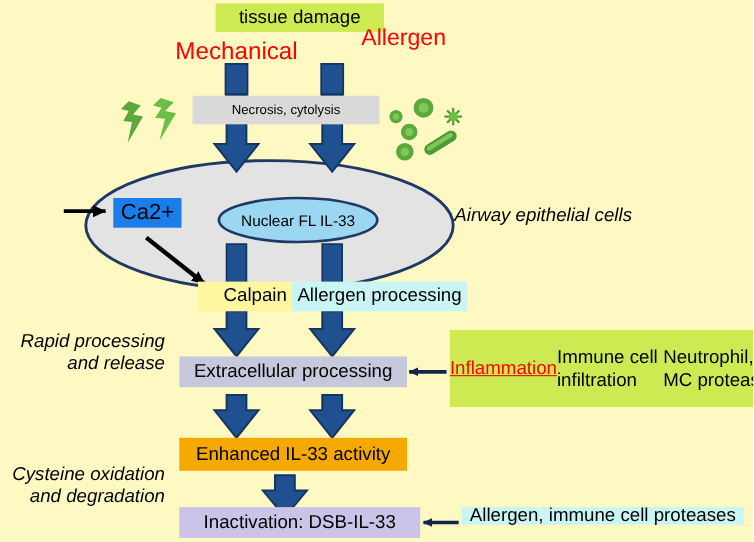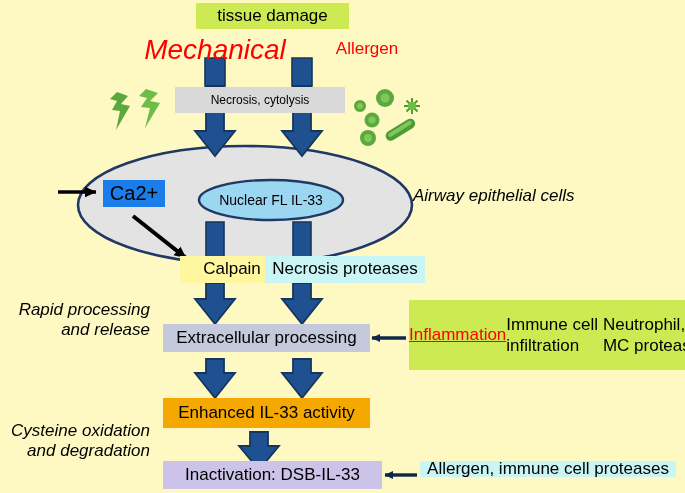--- a/index.html
+++ b/index.html
@@ -171,25 +171,25 @@
         <rect x="384" y="125" width="33" height="10" rx="5" fill="#4E9A35"></rect>
         <rect x="387" y="127" width="27" height="4" rx="2" fill="#7FC75B"></rect>
       </g>
     </g>
   </svg>
 
   <div class="box" style="left:196px; top:3px; width:153px; height:26px; background:#CDEA52; font-size:17px;">
     <span>tissue damage</span>
   </div>
 
-  <div class="redlabel" style="left:136px; top:34px; width:158px; font-size:28px;font-style:italic;">
+  <div class="redlabel" style="left:136px; top:34px; width:158px; font-size:22px;">
     <span>Mechanical</span>
   </div>
 
-  <div class="redlabel" style="left:240px; top:39px; width:158px; font-size:17px;padding-left:48px;">
+  <div class="redlabel" style="left:240px; top:23px; width:158px; font-size:21px;padding-left:48px;">
     <span>Allergen</span>
   </div>
 
   <div class="box" style="left:175px; top:87px; width:170px; height:26px; background:#D9D9D9; font-size:12px;">
     <span>Necrosis, cytolysis</span>
   </div>
 
   <div class="caption" style="left:413px; top:186px; font-size:17px;">
     <span>Airway epithelial cells</span>
   </div>
@@ -200,21 +200,21 @@
 
   <div class="box" style="left:199px; top:190px; width:144px; height:20px; font-size:14px;">
     <span>Nuclear FL IL-33</span>
   </div>
 
   <div class="box" style="left:180px; top:256px; width:104px; height:27px; background:#FFF7A0; font-size:17px;">
     <span>Calpain</span>
   </div>
 
   <div class="box" style="left:265px; top:256px; width:160px; height:27px; background:#C9F5F5; font-size:17px;">
-    <span>Necrosis proteases</span>
+    <span>Allergen processing</span>
   </div>
 
   <div class="caption" style="left:4px; top:300px; width:146px; font-size:17px; text-align:right;">
     <div>Rapid processing</div>
     <div>and release</div>
   </div>
 
   <div style="position:absolute; left:409px; top:300px; width:304px; height:70px; background:#CDEA52; display:flex; flex-direction:row; align-items:center; justify-content:center; box-sizing:border-box;">
     <div style="color:#FF0000; text-decoration:underline; font-size:17px; line-height:1.25;">Inflammation</div>
     <div style="color:#000000; font-size:17px; line-height:1.25;">Immune cell infiltration</div>

